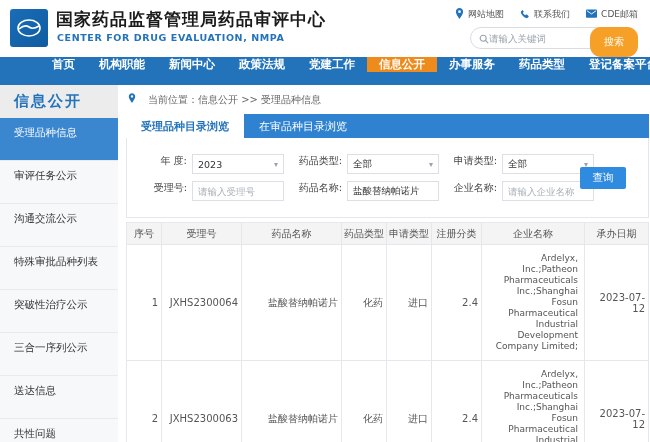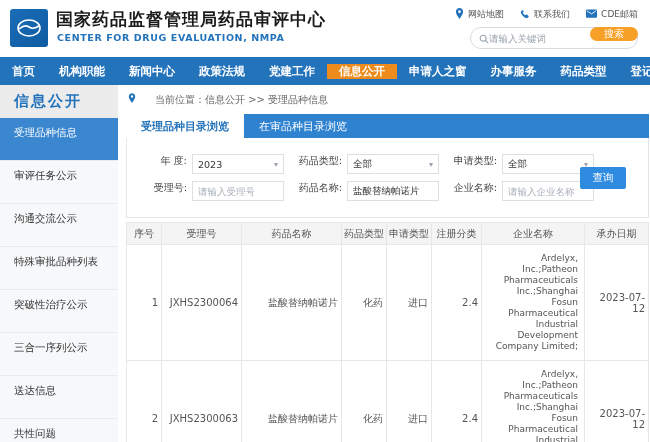--- a/index.html
+++ b/index.html
@@ -16,45 +16,45 @@
   .site-subtitle { position:absolute; left:57px; top:32px; font-size:9.5px; font-weight:bold;
     color:#2373bb; letter-spacing:0.6px; }
   .top-links { position:absolute; right:12px; top:8px; display:flex; gap:16px; }
   .top-link { display:flex; align-items:center; gap:4px; font-size:9px; color:#555; cursor:pointer; }
   .searchbar { position:absolute; right:12px; top:27px; width:168px; height:22px;
     border:1px solid #d9dde2; border-radius:11px; background:#fff;
     display:flex; align-items:center; padding-left:8px; }
   .searchbar input { border:none; outline:none; flex:1; font-size:9.5px; color:#444;
     background:transparent; width:90px; font-family:inherit; }
   .searchbar input::placeholder { color:#9aa3ad; }
-  .search-btn { position:absolute; right:-1px; top:-1px; height:14px; width:48px;
+  .search-btn { position:absolute; right:-1px; top:-1px; height:30px; width:48px;
     background:#f7a027; color:#fff; border:none; border-radius:11px; font-size:10px;
     cursor:pointer; font-family:inherit; }
 
   
-  .nav { height:28px; background:#2373bb; display:flex; align-items:center; }
+  .nav { height:28px; background:#2373bb; display:flex; align-items:flex-start;padding-left:40px; }
   .nav-item { color:#fff; font-size:11.5px; font-weight:bold; display:flex; align-items:center;
     padding:0 12px; cursor:pointer; position:relative; white-space:nowrap; }
   .nav-item:not(:first-child)::before { content:""; position:absolute; left:0; top:8px;
     bottom:8px; width:1px; background:rgba(255,255,255,.45); }
   .nav-item.active { background:#ee8b1d; }
   .nav-item.active::before, .nav-item.active + .nav-item::before { display:none; }
 
   
   .content { display:flex; height:357px; }
   .sidebar { width:118px; flex:none; }
   .sidebar-title { height:33px; background:#ececec; color:#2373bb; font-size:15px;
     font-weight:bold; line-height:33px; padding-left:14px; letter-spacing:2px; }
   .side-item { height:43px; line-height:29px; padding-left:14px; font-size:10.5px;
     color:#333; background:#f7f8fa; border-bottom:1px solid #e8eaed; cursor:pointer;
     white-space:nowrap; }
   .side-item.active { background:#3a86cf; color:#fff; }
 
   .main { flex:1; padding:6px 3px 0 8px; }
-  .breadcrumb { display:flex; align-items:flex-start; gap:19px; font-size:10px; color:#666;
+  .breadcrumb { display:flex; align-items:flex-start; gap:12px; font-size:10px; color:#666;
     margin:2px 0 7px 2px; }
 
   
   .tabbar { display:flex; background:#2e82cf; height:24px; }
   .tab { width:118px; text-align:center; line-height:26px; font-size:11px; color:#fff;
     cursor:pointer; }
   .tab.active { background:#fff; color:#2373bb; font-weight:bold; }
 
   
   .filter { border:1px solid #e3e6ea; border-top:none; padding:9px 0 9px 2px;
@@ -137,21 +137,20 @@
   </div>
 </div>
 
 <div class="nav">
   <div class="nav-item">首页</div>
   <div class="nav-item">机构职能</div>
   <div class="nav-item">新闻中心</div>
   <div class="nav-item">政策法规</div>
   <div class="nav-item">党建工作</div>
   <div class="nav-item active">信息公开</div>
-  <div class="nav-item">申请人之窗</div>
   <div class="nav-item">办事服务</div>
   <div class="nav-item">药品类型</div>
   <div class="nav-item">登记备案平台</div>
 </div>
 
 <div class="content">
 
   <div class="sidebar">
     <div class="sidebar-title">信息公开</div>
     <div class="side-item active">受理品种信息</div>

